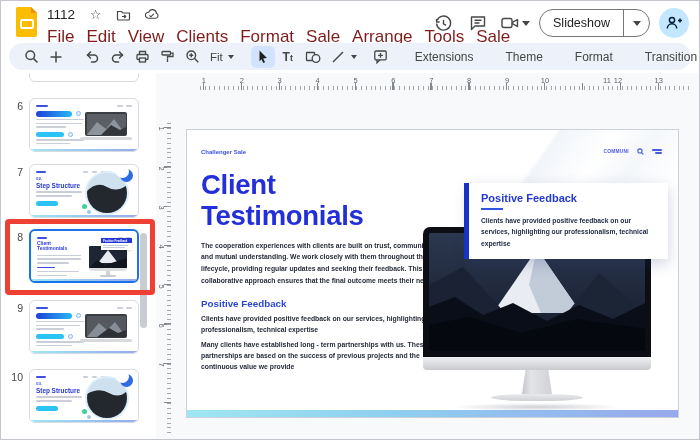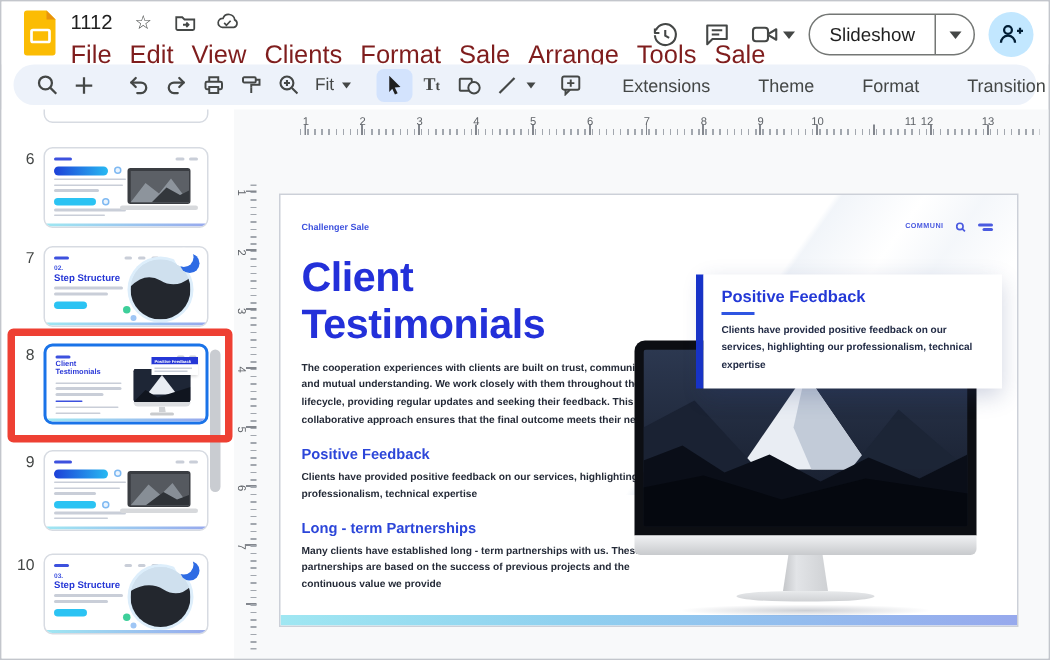--- a/index.html
+++ b/index.html
@@ -21,21 +21,21 @@
   .tb-ic { width:26px; height:26px; display:flex; align-items:center; justify-content:center; border-radius:50%; }
   .cam-group { display:flex; align-items:center; gap:2px; }
   .caret { width:0; height:0; border-left:4px solid transparent; border-right:4px solid transparent; border-top:5px solid #444746; }
   .slideshow { display:flex; align-items:center; height:28px; border:1px solid #747775; border-radius:15px; background:#fff; overflow:hidden; }
   .slideshow .lbl { padding:0 13px; font-size:12.5px; color:#1f1f1f; }
   .slideshow .dd { width:26px; height:100%; display:flex; align-items:center; justify-content:center; border-left:1px solid #747775; }
   .share { width:30px; height:30px; border-radius:50%; background:#c2e7ff; display:flex; align-items:center; justify-content:center; }
 
   
   .toolbar { position:absolute; left:8px; right:8px; top:42px; height:27px; background:#edf2fa; border-radius:14px; display:flex; align-items:center; padding:0 10px; gap:1px;text-align:center; }
-  .tbtn { min-width:24px; height:22px; padding:0 3px; display:flex; align-items:center; justify-content:center; border-radius:5px; color:#444746;font-family:Liberation Serif, serif; }
+  .tbtn { min-width:24px; height:22px; padding:0 3px; display:flex; align-items:center; justify-content:center; border-radius:5px; color:#444746; }
   .tbtn.sel { background:#d3e3fd; }
   .tsep { width:1px; height:16px; background:#c4c7c5; margin:0 5px; }
   .fit { display:flex; align-items:center; gap:5px; padding:0 5px; }
   .fit .txt { font-size:11.5px; color:#444746; }
   .caret-s { width:0; height:0; border-left:3.5px solid transparent; border-right:3.5px solid transparent; border-top:4.5px solid #444746; }
   .tlabel { font-size:12px; color:#444746; padding:0 10px; white-space:nowrap; }
   .tt { font-size:12px; color:#444746; font-weight:bold; letter-spacing:0; }
   .tt small { font-size:9px; font-weight:bold; }
 
   
@@ -540,21 +540,20 @@
               <i style="width:10px;"></i>
               <i style="width:7px;margin-left:3px;"></i>
             </span>
         </div>
 
         <div class="content">
           <div class="s-title">Client Testimonials</div>
           <div class="s-intro">The cooperation experiences with clients are built on trust, communication, and mutual understanding. We work closely with them throughout the project lifecycle, providing regular updates and seeking their feedback. This collaborative approach ensures that the final outcome meets their needs.</div>
           <div class="s-h2">Positive Feedback</div>
           <div class="s-p">Clients have provided positive feedback on our services, highlighting our professionalism, technical expertise</div>
-          <div class="s-h2">Long - term Partnerships</div>
           <div class="s-p">Many clients have established long - term partnerships with us. These partnerships are based on the success of previous projects and the continuous value we provide</div>
         </div>
 
         <div class="monitor">
           <div class="bezel">
             <svg width="216" height="118" viewBox="0 0 216 118">
               <defs>
                 <linearGradient id="sky" x1="0" y1="0" x2="0" y2="1">
                   <stop offset="0" stop-color="#2c3850"></stop>
                     <stop offset="1" stop-color="#141a28"></stop>

